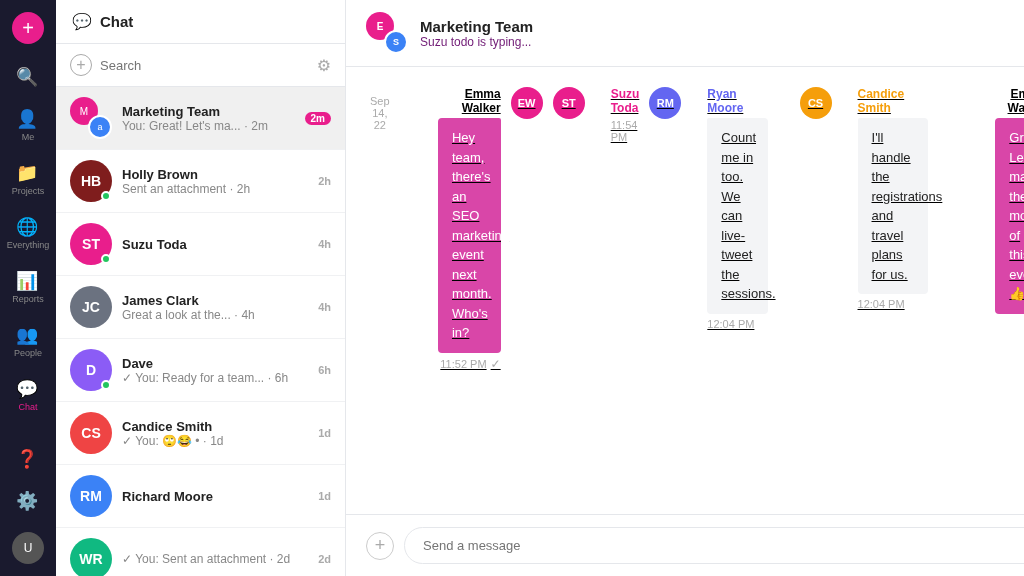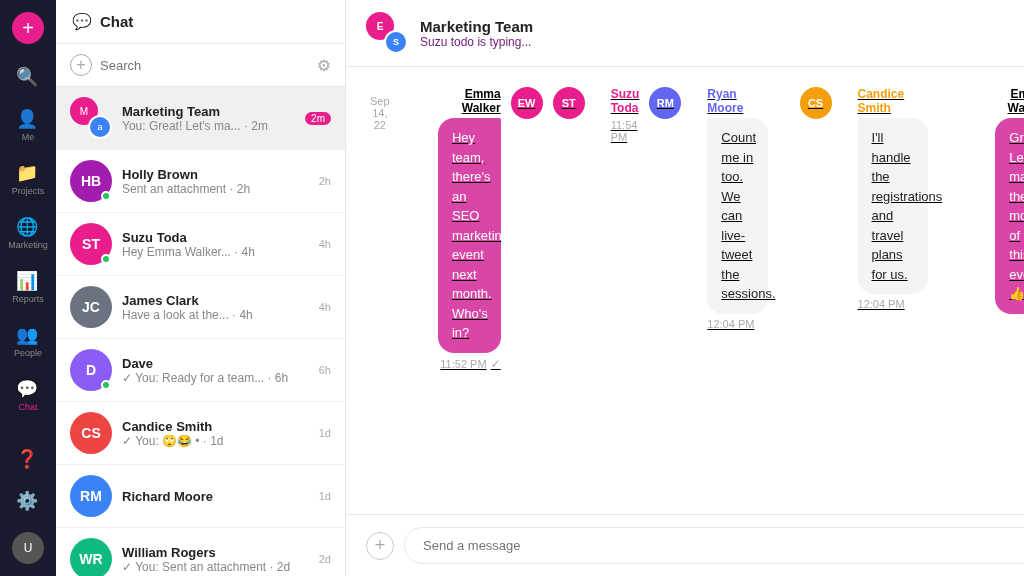--- a/index.html
+++ b/index.html
@@ -97,21 +97,21 @@
     .avatar-group { position: relative; width: 42px; height: 42px; }
     .avatar-group .av1 { width: 28px; height: 28px; border-radius: 50%; position: absolute; top: 0; left: 0; }
     .avatar-group .av2 { width: 24px; height: 24px; border-radius: 50%; position: absolute; bottom: 0; right: 0; border: 2px solid #fff; }
     .online-dot {
       width: 10px; height: 10px; border-radius: 50%; background: #22c55e;
       border: 2px solid #fff; position: absolute; bottom: 1px; right: 1px;
     }
     .chat-info { flex: 1; min-width: 0; }
     .chat-name { font-size: 13px; font-weight: 600; color: #222; }
     .chat-preview { font-size: 12px; color: #888; white-space: nowrap; overflow: hidden; text-overflow: ellipsis; }
-    .chat-meta { display: flex; flex-direction: column; align-items: flex-end; gap: 4px; flex-shrink: 0; }
+    .chat-meta { display: flex; flex-direction: column; align-items: flex-end; gap: 4px; flex-shrink: 0; font-weight: bold; }
     .chat-time { font-size: 11px; color: #aaa; }
     .badge-new { background: #e91e8c; color: #fff; border-radius: 10px; font-size: 10px; padding: 1px 6px; }
 
     
     .main-chat {
       flex: 1;
       display: flex;
       flex-direction: column;
       background: #fff;
     }
@@ -147,21 +147,21 @@
       gap: 10px;
       text-decoration: underline;
     }
     .msg-row.outgoing { flex-direction: row-reverse; }
     .msg-avatar { width: 32px; height: 32px; border-radius: 50%; flex-shrink: 0; }
     .msg-avatar .avatar-placeholder { width: 32px; height: 32px; font-size: 12px; }
     .msg-content { max-width: 55%; padding-left: 16px; }
     .msg-sender { font-size: 12px; font-weight: 600; margin-bottom: 3px; }
     .msg-bubble {
       padding: 10px 14px;
-      border-radius: 16px;
+      border-radius: 4px;
       font-size: 13px;
       line-height: 1.5;
     }
     .msg-bubble.incoming { background: #f3f4f6; color: #222; border-top-left-radius: 2px; }
     .msg-bubble.outgoing { background: #d946a8; color: #fff; border-top-right-radius: 2px; }
     .msg-time { font-size: 11px; color: #aaa; margin-top: 4px; display: flex; align-items: center; gap: 4px; }
     .msg-row.outgoing .msg-time { justify-content: flex-end; }
     .check-icon { color: #aaa; font-size: 12px; }
 
     
@@ -193,21 +193,21 @@
   <div class="nav-item">
     <span class="nav-icon">👤</span>
     <span class="nav-label">Me</span>
   </div>
   <div class="nav-item">
     <span class="nav-icon">📁</span>
     <span class="nav-label">Projects</span>
   </div>
   <div class="nav-item">
     <span class="nav-icon">🌐</span>
-    <span class="nav-label">Marketing</span>
+    <span class="nav-label">Everything</span>
   </div>
   <div class="nav-item">
     <span class="nav-icon">📊</span>
     <span class="nav-label">Reports</span>
   </div>
   <div class="nav-item">
     <span class="nav-icon">👥</span>
     <span class="nav-label">People</span>
   </div>
   <div class="nav-item active">
@@ -248,52 +248,51 @@
     <div class="chat-info">
       <div class="chat-name">Marketing Team</div>
       <div class="chat-preview">You: Great! Let's ma... · 2m</div>
     </div>
     <div class="chat-meta">
       <span class="badge-new">2m</span>
     </div>
   </div>
       <div class="chat-item">
     <div class="chat-avatar" style="position:relative;">
-      <div class="avatar-placeholder" style="background:#a21caf; width:42px;height:42px;border-radius:50%;display:flex;align-items:center;justify-content:center;color:#fff;font-size:14px;font-weight:600;">HB</div>
+      <div class="avatar-placeholder" style="background:#7f1d1d; width:42px;height:42px;border-radius:50%;display:flex;align-items:center;justify-content:center;color:#fff;font-size:14px;font-weight:600;">HB</div>
       <div class="online-dot"></div>
     </div>
     <div class="chat-info">
       <div class="chat-name">Holly Brown</div>
       <div class="chat-preview">Sent an attachment · 2h</div>
     </div>
     <div class="chat-meta">
       <span class="chat-time">2h</span>
     </div>
   </div>
       <div class="chat-item">
     <div class="chat-avatar" style="position:relative;">
       <div class="avatar-placeholder" style="background:#e91e8c; width:42px;height:42px;border-radius:50%;display:flex;align-items:center;justify-content:center;color:#fff;font-size:14px;font-weight:600;">ST</div>
       <div class="online-dot"></div>
     </div>
     <div class="chat-info">
       <div class="chat-name">Suzu Toda</div>
-      <div class="chat-preview">Hey Emma Walker... · 4h</div>
     </div>
     <div class="chat-meta">
       <span class="chat-time">4h</span>
     </div>
   </div>
       <div class="chat-item">
     <div class="chat-avatar" style="position:relative;">
       <div class="avatar-placeholder" style="background:#6b7280; width:42px;height:42px;border-radius:50%;display:flex;align-items:center;justify-content:center;color:#fff;font-size:14px;font-weight:600;">JC</div>
 
     </div>
     <div class="chat-info">
       <div class="chat-name">James Clark</div>
-      <div class="chat-preview">Have a look at the... · 4h</div>
+      <div class="chat-preview">Great a look at the... · 4h</div>
     </div>
     <div class="chat-meta">
       <span class="chat-time">4h</span>
     </div>
   </div>
       <div class="chat-item">
     <div class="chat-avatar" style="position:relative;">
       <div class="avatar-placeholder" style="background:#8b5cf6; width:42px;height:42px;border-radius:50%;display:flex;align-items:center;justify-content:center;color:#fff;font-size:14px;font-weight:600;">D</div>
       <div class="online-dot"></div>
     </div>
@@ -329,21 +328,20 @@
     <div class="chat-meta">
       <span class="chat-time">1d</span>
     </div>
   </div>
       <div class="chat-item">
     <div class="chat-avatar" style="position:relative;">
       <div class="avatar-placeholder" style="background:#10b981; width:42px;height:42px;border-radius:50%;display:flex;align-items:center;justify-content:center;color:#fff;font-size:14px;font-weight:600;">WR</div>
 
     </div>
     <div class="chat-info">
-      <div class="chat-name">William Rogers</div>
       <div class="chat-preview">✓ You: Sent an attachment · 2d</div>
     </div>
     <div class="chat-meta">
       <span class="chat-time">2d</span>
     </div>
   </div>
     </div>
 </div>
 
 <div class="main-chat">

